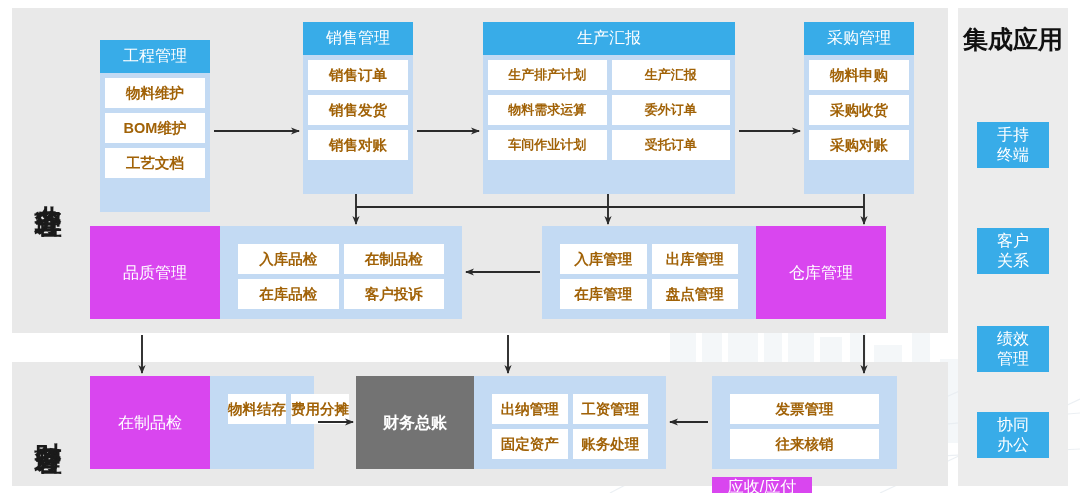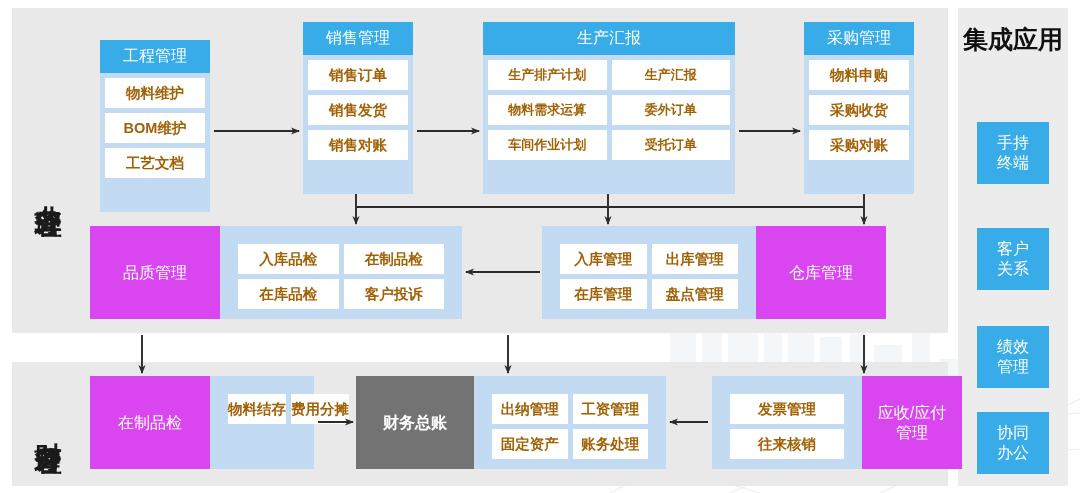--- a/index.html
+++ b/index.html
@@ -44,21 +44,21 @@
   .modside{position:absolute;background:#c3daf3;display:flex;}
   .modside .blk{background:#d946ef;color:#fff;font-size:16px;
     display:flex;align-items:center;justify-content:center;text-align:center;
     line-height:1.25;flex:none;}
   .modside .blk.red{background:#737373;font-weight:700;}
   .modside .cells{flex:1;display:grid;gap:5px;padding:18px;box-sizing:border-box;}
 
   
   .apps-title{position:absolute;left:958px;top:24px;width:110px;
     font-size:25px;font-weight:700;color:#111;text-align:center;line-height:1.2;}
-  .app-tile{position:absolute;left:977px;width:72px;height:62px;
+  .app-tile{position:absolute;left:977px;width:72px;height:46px;
     background:#38ace8;color:#fff;font-size:16px;text-align:center;
     display:flex;align-items:center;justify-content:center;line-height:1.25;}
 
   
   #arrows{position:absolute;left:0;top:0;width:1080px;height:493px;
     pointer-events:none;}
 </style>
 </head>
 <body>
 
@@ -166,21 +166,21 @@
   <div class="modside" style="left:356px;top:376px;width:310px;height:93px;">
     <div class="blk red" style="width:118px;">财务总账</div>
     <div class="cells" style="grid-template-columns:1fr 1fr;">
       <div class="cell">出纳管理</div>
       <div class="cell">工资管理</div>
       <div class="cell">固定资产</div>
       <div class="cell">账务处理</div>
     </div>
   </div>
 
-  <div class="modside" style="left:712px;top:376px;width:250px;height:93px;">
+  <div class="modside" style="left:712px;top:376px;width:185px;height:93px;flex-direction:column;">
     <div class="cells" style="grid-template-columns:1fr;">
       <div class="cell">发票管理</div>
       <div class="cell">往来核销</div>
     </div>
     <div class="blk" style="width:100px;white-space:pre-line;">应收/应付
 管理</div>
   </div>
 
   <div class="apps-title">集成应用</div>
   <div class="app-tile" style="top:122px;white-space:pre-line;">手持

